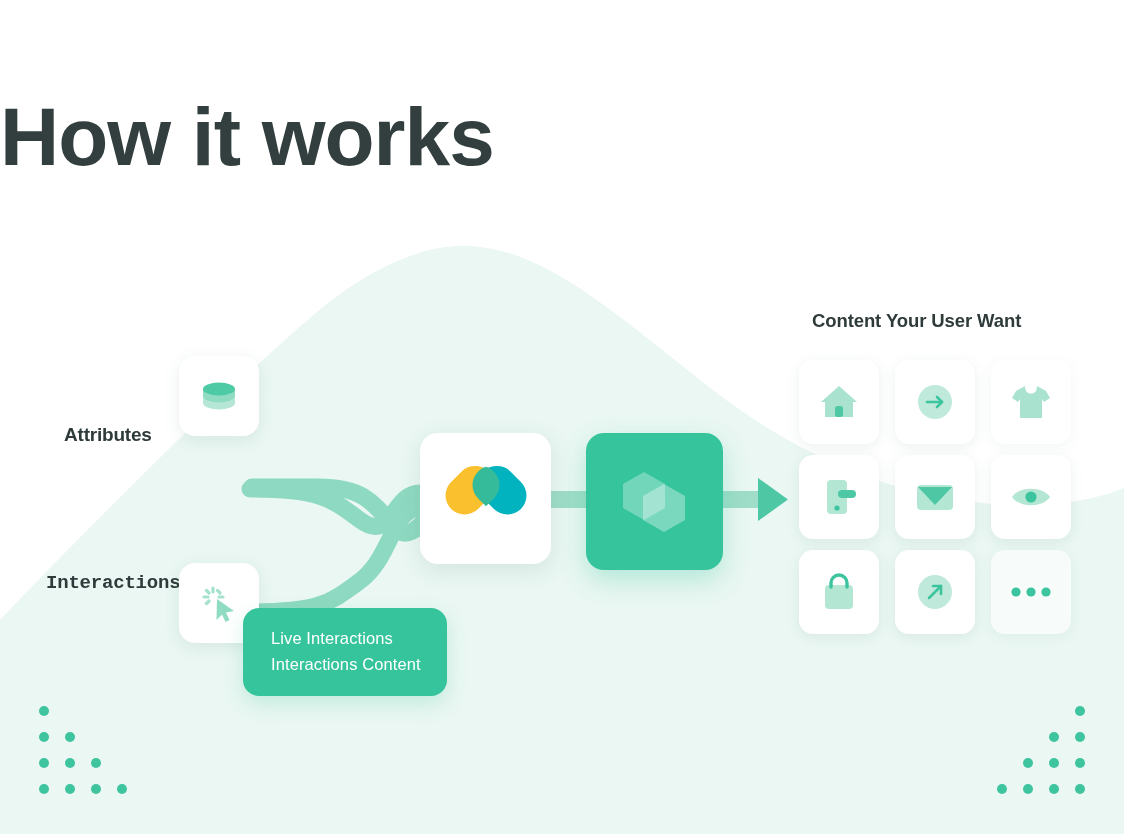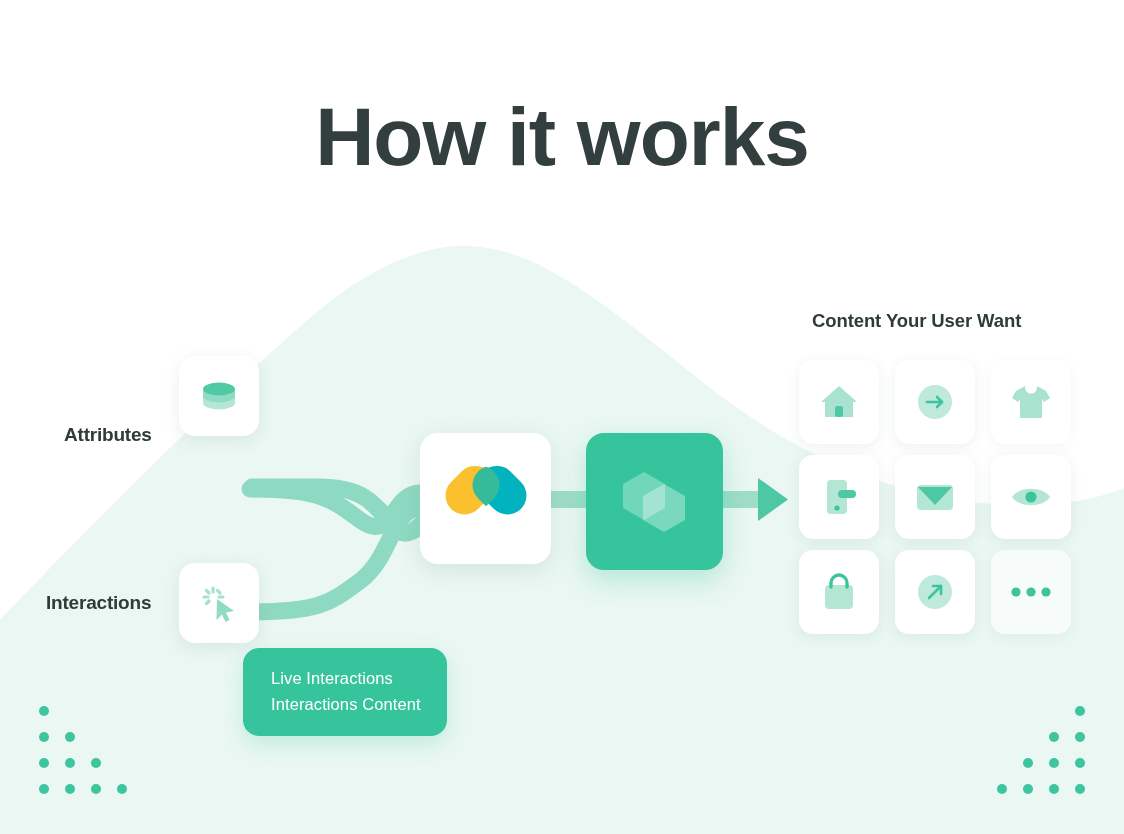--- a/index.html
+++ b/index.html
@@ -8,51 +8,51 @@
     font-family:"Liberation Sans","DejaVu Sans",sans-serif;
     position:relative;
   }
   #stage{position:absolute;inset:0;width:1124px;height:834px;}
 
   
   .bg-layer{position:absolute;inset:0;z-index:0;}
 
   
   .page-title{
-    position:absolute;top:96px;left:0;width:1124px;text-align:center;
+    position:absolute;top:96px;left:0;width:1124px;
     font-size:82px;font-weight:bold;letter-spacing:-1px;color:#333f3f;
     line-height:1;z-index:5;
   }
 
   
   .side-label{
     position:absolute;z-index:6;color:#2f3b3b;font-size:19px;font-weight:bold;
     letter-spacing:-.2px;white-space:nowrap;
   }
   #label-attributes{left:64px;top:385px;margin-top:39px;}
-  #label-interactions{left:46px;top:592px;}
+  #label-interactions{left:46px;top:572px;font-family:Liberation Mono, monospace;}
 
   
   .src-card{
     position:absolute;width:80px;height:80px;background:#fff;border-radius:16px;
     box-shadow:0 4px 16px rgba(90,130,120,.13);z-index:6;
     display:flex;align-items:center;justify-content:center;
   }
   #card-attributes{left:179px;top:356px;}
   #card-interactions{left:179px;top:563px;}
 
   
   .tag{
     position:absolute;z-index:9;background:#36c49d;border-radius:16px;
     color:#ffffff;padding:17px 26px 19px 28px;
     box-shadow:0 8px 20px rgba(54,196,157,.22);
   }
   .tag .line{font-size:16.5px;line-height:26px;letter-spacing:.1px;white-space:nowrap;}
   #tag-attributes{left:243px;top:294px;}
-  #tag-interactions{left:243px;top:648px;}
+  #tag-interactions{left:243px;top:608px;}
 
   
   #logo-card{
     position:absolute;left:420px;top:433px;width:131px;height:131px;
     background:#fff;border-radius:18px;box-shadow:0 6px 22px rgba(90,130,120,.15);
     z-index:7;display:flex;align-items:center;justify-content:center;
   }
   
   #process-square{
     position:absolute;left:586px;top:433px;width:137px;height:137px;

